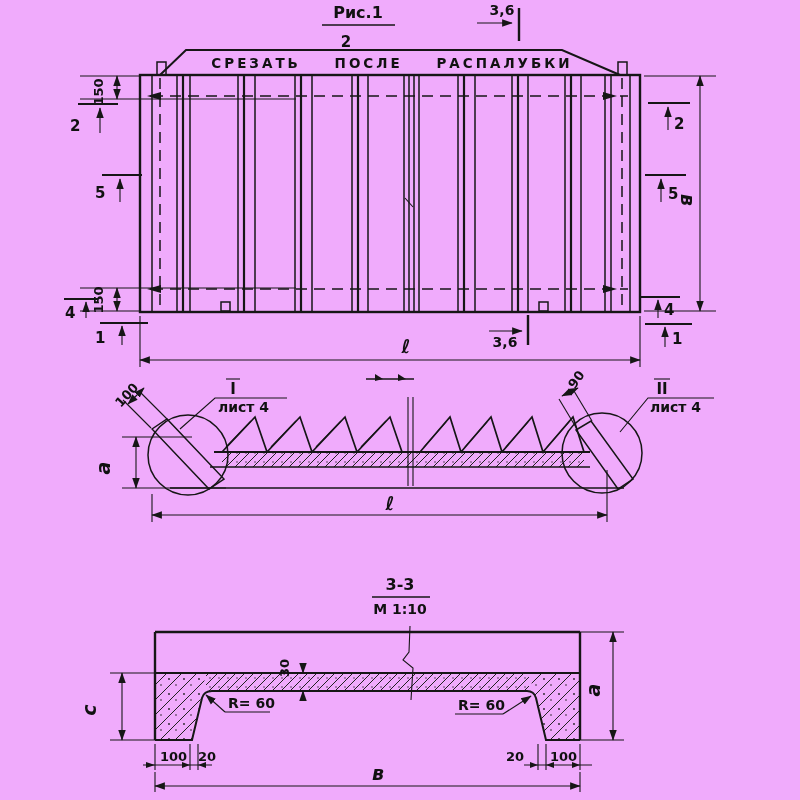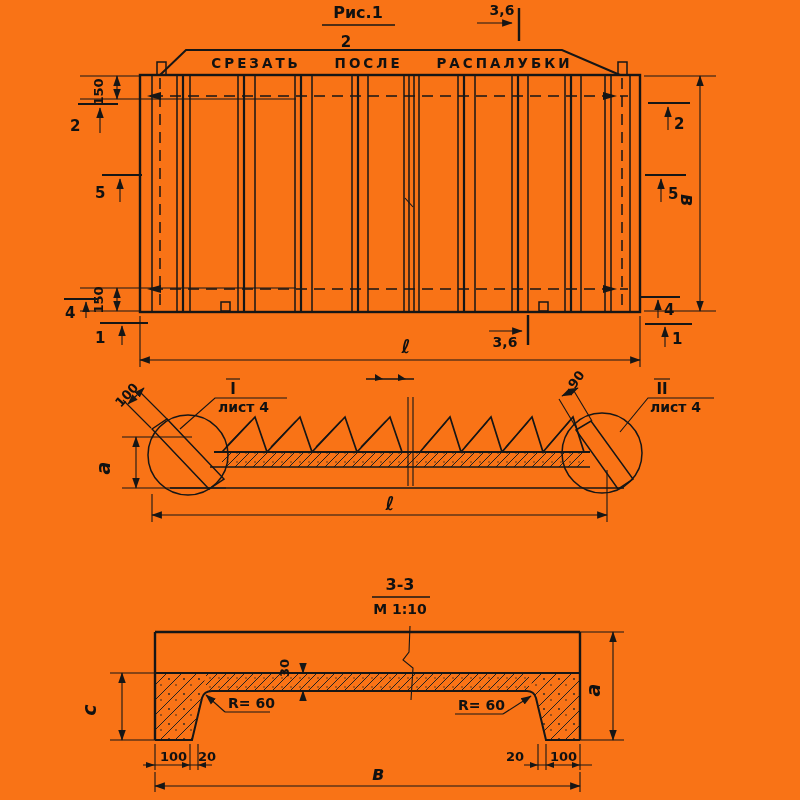--- a/index.html
+++ b/index.html
@@ -1,16 +1,16 @@
 <!DOCTYPE html>
 <html><head>
 <meta charset="utf-8">
 <style>
   html,body{margin:0;padding:0;background:#ffffff;width:800px;height:800px;overflow:hidden;}
-  #stage{width:800px;height:800px;position:relative;background:#f97316;}
+  #stage{width:800px;height:800px;position:relative;background:#f0abfc;}
   svg{position:absolute;left:0;top:0;}
   .ln{stroke:#161616;fill:none;}
   .w1{stroke-width:1.1;} .w15{stroke-width:1.5;} .w2{stroke-width:2;} .w25{stroke-width:2.4;}
   .dash{stroke-dasharray:11 7;}
   .dim{stroke:#161616;stroke-width:1.1;fill:none;}
   .fillb{fill:#161616;stroke:none;}
   text{font-family:"DejaVu Sans","Liberation Sans",sans-serif;fill:#111;stroke:none;font-weight:bold;}
   .t14{font-size:14px;} .t15{font-size:15px;} .t16{font-size:16px;}
   .band{font-size:13.5px;letter-spacing:3px;word-spacing:26px;}
   .it{font-style:italic;font-size:19px;font-weight:bold;}

